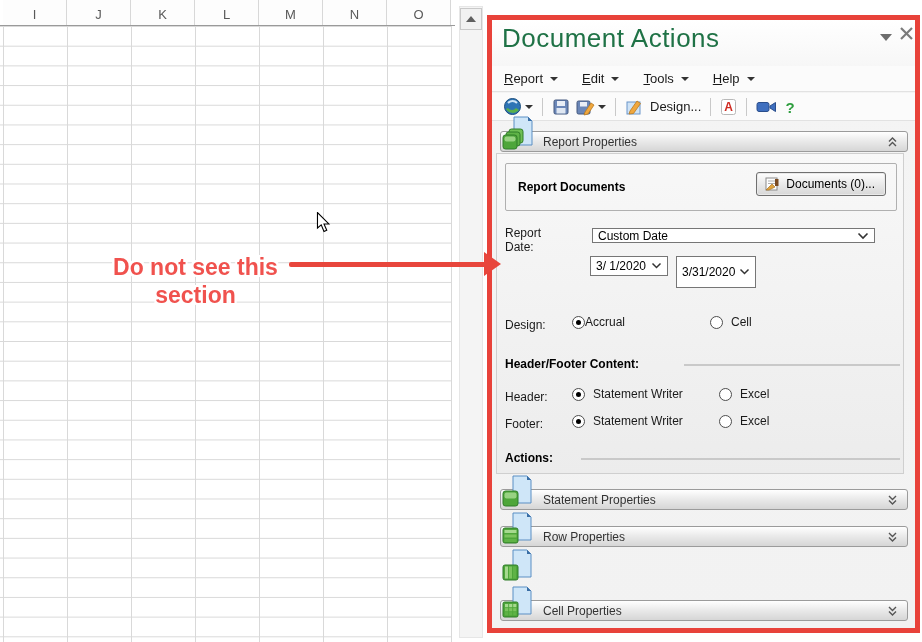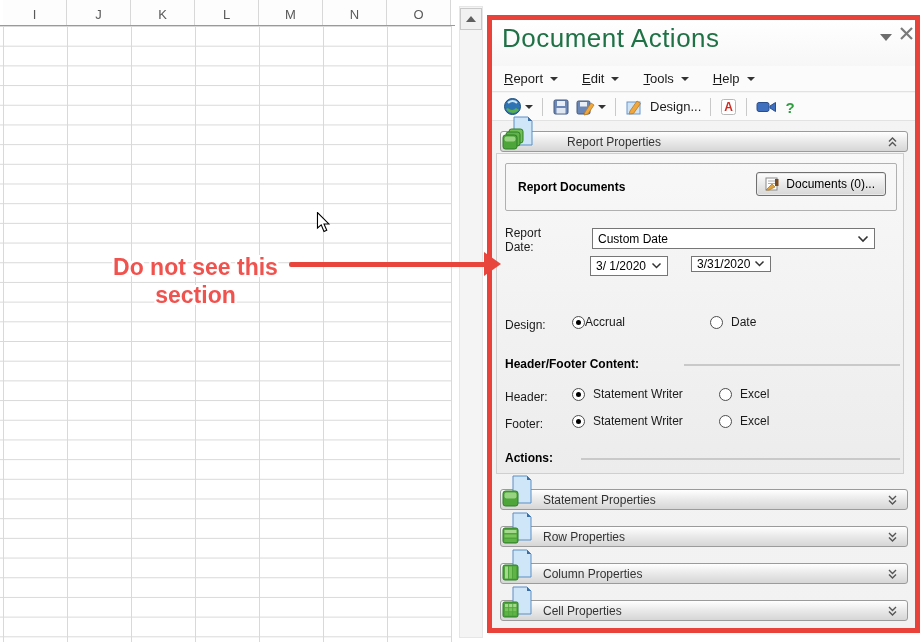--- a/index.html
+++ b/index.html
@@ -196,21 +196,21 @@
         <polygon points="14,7 19.5,3.5 19.5,12.5 14,9" fill="#3f6fbf" stroke="#2a4e8c"></polygon>
       </svg>
     </div>
     <div class="tb-btn">
       <svg width="14" height="18">
         <text x="7" y="14.5" font-size="15" font-weight="bold" fill="#2e9e3e" text-anchor="middle">?</text>
       </svg>
     </div>
   </div>
 
-  <div class="section-bar abs" style="top:111px;padding-left:24px;">
+  <div class="section-bar abs" style="top:111px;">
     <span class="section-title">Report Properties</span>
     <svg class="section-chev" width="11" height="12">
       <path d="M2 5.5 L5.5 2 L9 5.5" stroke="#555" stroke-width="1.4" fill="none"></path>
       <path d="M2 10 L5.5 6.5 L9 10" stroke="#555" stroke-width="1.4" fill="none"></path>
     </svg>
   </div>
   <svg class="section-icon abs" style="top:95px;" width="34" height="37">
     <polygon points="13,2 27,2 31,6 31,30 13,30" fill="#cfe6f8" stroke="#5a8fc4"></polygon>
     <polygon points="27,2 31,6 27,6" fill="#3a6ea5"></polygon>
     <rect x="8" y="14" width="14" height="14" rx="2.5" fill="#6fbf54" stroke="#2f7d28"></rect>
@@ -230,48 +230,48 @@
           <line x1="4" y1="7.5" x2="11" y2="7.5" stroke="#b0b0b0"></line>
           <polygon points="2,14 8,8 11,11 5,14" fill="#e0a23c" stroke="#a8762a" stroke-width="0.7"></polygon>
           <rect x="11" y="3" width="3.5" height="7" fill="#7a4a21"></rect>
         </svg>
         <span>Documents (0)...</span>
       </div>
     </div>
 
     <div class="small-label abs" style="left:8px; top:72px; width:58px; line-height:14px;">Report Date:</div>
 
-    <div class="combo abs" style="left:95px; top:74px; width:283px; height:21px;gap:36px;">
+    <div class="combo abs" style="left:95px; top:74px; width:283px; height:15px;gap:36px;">
       <span>Custom Date</span>
       <svg class="vchev" width="12" height="8">
         <path d="M1.5 1.5 L6 6 L10.5 1.5" stroke="#333" stroke-width="1.6" fill="none"></path>
       </svg>
     </div>
 
     <div class="combo abs" style="left:93px; top:102px; width:78px; height:20px;">
       <span>3/ 1/2020</span>
       <svg class="vchev" width="11" height="8">
         <path d="M1.5 1.5 L5.5 5.5 L9.5 1.5" stroke="#333" stroke-width="1.5" fill="none"></path>
       </svg>
     </div>
-    <div class="combo abs" style="left:179px; top:102px; width:80px; height:16px;margin-left:15px;">
+    <div class="combo abs" style="left:179px; top:102px; width:80px; height:32px;">
       <span>3/31/2020</span>
       <svg class="vchev" width="11" height="8">
         <path d="M1.5 1.5 L5.5 5.5 L9.5 1.5" stroke="#333" stroke-width="1.5" fill="none"></path>
       </svg>
     </div>
 
     <span class="small-label abs" style="left:8px; top:164px;">Design:</span>
     <div class="radio-row abs" style="left:75px; top:161px; ">
       <span class="radio checked"></span>
       <span class="small-label">Accrual</span>
     </div>
     <div class="radio-row abs" style="left:213px; top:161px; gap:8px;">
       <span class="radio"></span>
-      <span class="small-label">Date</span>
+      <span class="small-label">Cell</span>
     </div>
 
     <span class="bold-label abs" style="left:8px; top:203px;">Header/Footer Content:</span>
     <div class="divline abs" style="left:187px; top:210px; width:216px;"></div>
 
     <span class="small-label abs" style="left:8px; top:236px;">Header:</span>
     <div class="radio-row abs" style="left:75px; top:233px; gap:8px;">
       <span class="radio checked"></span>
       <span class="small-label">Statement Writer</span>
     </div>
@@ -317,27 +317,20 @@
   </div>
   <svg class="section-icon abs" style="top:491px;" width="34" height="36">
     <polygon points="12,2 26,2 30,6 30,29 12,29" fill="#cfe6f8" stroke="#5a8fc4"></polygon>
     <polygon points="26,2 30,6 26,6" fill="#3a6ea5"></polygon>
     <rect x="2" y="17" width="15" height="15" rx="2" fill="#4ea63a" stroke="#2f7d28"></rect>
     <rect x="3.5" y="19" width="12" height="3" fill="#a6d98f"></rect>
     <rect x="3.5" y="23.5" width="12" height="3" fill="#7cc45e"></rect>
     <rect x="3.5" y="28" width="12" height="3" fill="#5fb347"></rect>
   </svg>
 
-  <div class="section-bar abs" style="top:543px;">
-    <span class="section-title">Column Properties</span>
-    <svg class="section-chev" width="11" height="12">
-      <path d="M2 2 L5.5 5.5 L9 2" stroke="#555" stroke-width="1.4" fill="none"></path>
-      <path d="M2 6.5 L5.5 10 L9 6.5" stroke="#555" stroke-width="1.4" fill="none"></path>
-    </svg>
-  </div>
   <svg class="section-icon abs" style="top:528px;" width="34" height="36">
     <polygon points="12,2 26,2 30,6 30,29 12,29" fill="#cfe6f8" stroke="#5a8fc4"></polygon>
     <polygon points="26,2 30,6 26,6" fill="#3a6ea5"></polygon>
     <rect x="2" y="17" width="15" height="15" rx="2" fill="#4ea63a" stroke="#2f7d28"></rect>
     <rect x="4" y="18.5" width="3" height="12" fill="#a6d98f"></rect>
     <rect x="8" y="18.5" width="3" height="12" fill="#7cc45e"></rect>
     <rect x="12" y="18.5" width="3" height="12" fill="#5fb347"></rect>
   </svg>
 
   <div class="section-bar abs" style="top:580px;">

